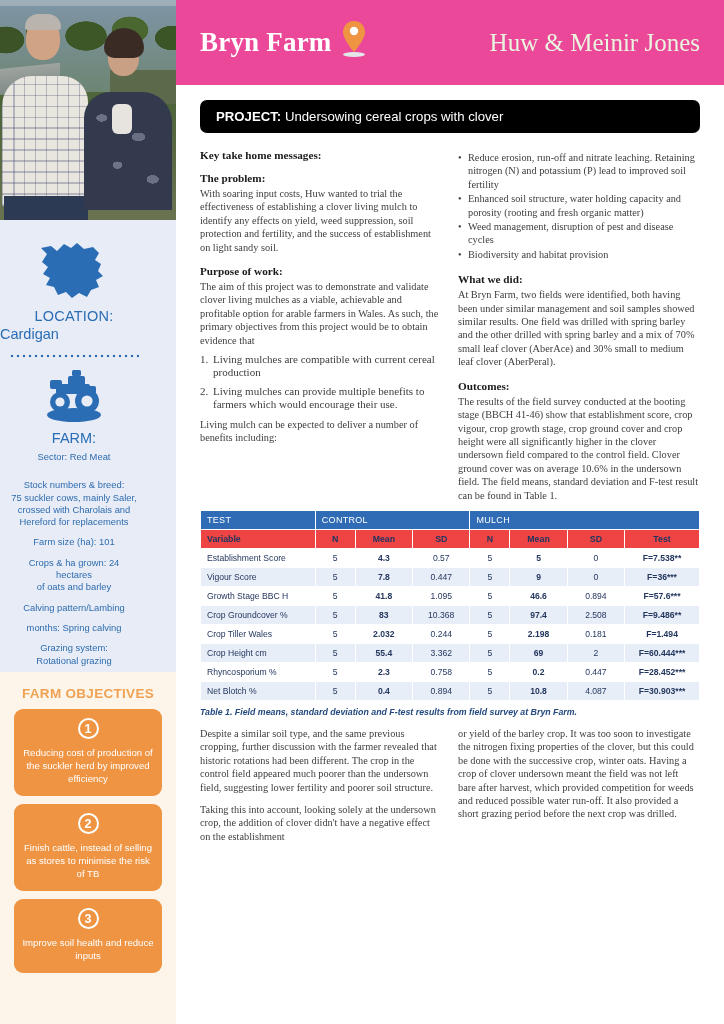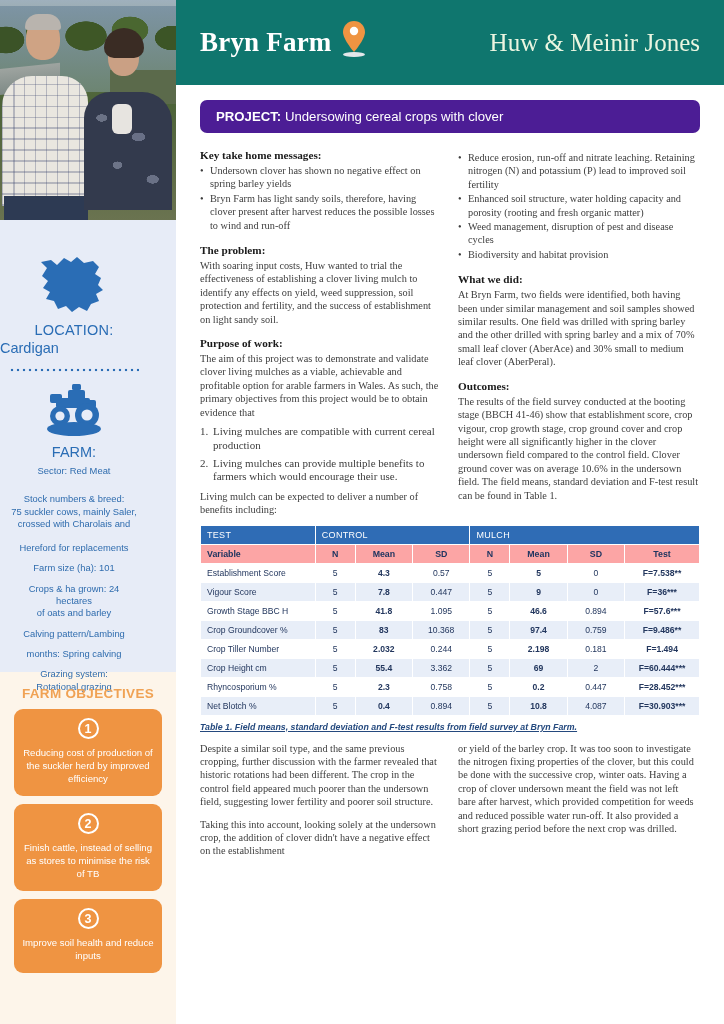--- a/index.html
+++ b/index.html
@@ -73,27 +73,27 @@
   .fo-title { text-align: center; color: #f0a254; font-size: 13.5px; letter-spacing: .3px;
     padding-top: 14px; font-weight: 600; }
   .fo-card { margin: 8px 14px 0; background: #ef9442; border-radius: 9px;
     padding: 9px 8px 11px; text-align: center; color: #ffffff; }
   .fo-num { width: 21px; height: 21px; border-radius: 50%; border: 2px solid #fff;
     margin: 0 auto 7px; font-size: 12.5px; line-height: 18px; font-weight: 700; }
   .fo-text { font-size: 9.6px; line-height: 13px; }
 
   
   .main { flex: 1; position: relative; background: #fff; }
-  .greenbar { height: 85px; background: #0f766e; display: flex; align-items: center; padding-left: 24px; }
+  .greenbar { height: 85px; background: #ec4899; display: flex; align-items: center; padding-left: 24px; }
   .brand { color: #fff; font-family: "Liberation Serif", serif; font-weight: 700; font-size: 27px; letter-spacing: .2px; }
   .pin { margin-left: 9px; position: relative; top: -2px; }
   .farmer-names { color: #eaf5e0; font-family: "Liberation Serif", serif; font-size: 25px;
     margin-left: auto; margin-right: 24px; font-weight: 400; }
 
-  .project-banner { margin: 15px 24px 0 24px; background: #4c1d95; border-radius: 7px;
+  .project-banner { margin: 15px 24px 0 24px; background: #000000; border-radius: 7px;
     padding: 9px 16px; color: #fff; font-size: 13.2px; }
   .project-banner b { font-weight: 700; }
 
   .cols { display: flex; gap: 18px; padding: 16px 24px 0 24px; }
   .col { width: 240px; font-family: Liberation Serif, serif; }
   h3.sec { font-size: 11.2px; font-weight: 700; color: #1a1a1a; margin-bottom: 3px; margin-top: 11px; }
   h3.sec.first { margin-top: 0; }
   p.body { font-size: 10.3px; line-height: 13.4px; color: #3d3d3d; margin-bottom: 2px; }
   ul.bul { list-style: none; margin: 2px 0 12px 0; }
   ul.bul li { font-size: 10.3px; line-height: 13.4px; color: #3d3d3d;
@@ -104,28 +104,28 @@
     padding-left: 13px; position: relative; margin-bottom: 5px; counter-increment: n; }
   ol.num li:before { content: counter(n) "."; position: absolute; left: 0; color: #3d3d3d; }
 
   
   .tablewrap { padding: 6px 24px 0 24px; }
   table.data { border-collapse: collapse; width: 100%; table-layout: fixed; }
   table.data th, table.data td { border: 1px solid #ffffff; text-align: center;
     font-size: 8.6px; color: #23375e; padding: 4px 1px; }
   tr.grouphead th { background: #2f6cb5; color: #ffffff; font-size: 9px; text-align: left;
     padding-left: 6px; font-weight: 400; letter-spacing: .3px; }
-  tr.subhead td { background: #fca5a5; font-weight: 700; font-size: 8.8px; color: #1f3560; }
+  tr.subhead td { background: #ef4444; font-weight: 700; font-size: 8.8px; color: #1f3560; }
   tr.subhead td.first { text-align: left; padding-left: 6px; }
   tbody tr td { background: #ffffff; }
   tbody tr.alt td { background: #e8eef8; }
   tbody td.first { text-align: left; padding-left: 6px; font-weight: 400; }
   tbody td.mean { font-weight: 700; }
   tbody td.test { font-weight: 700; }
-  .tblcaption { font-size: 8.8px; font-style: italic; color: #24497e; margin-top: 6px; font-weight: 600; text-decoration: underline; }
+  .tblcaption { font-size: 8.8px; font-style: italic; color: #24497e; margin-top: 6px; font-weight: 600; }
 
   .bottomcols { display: flex; gap: 18px; padding: 10px 24px 0 24px; }
   .bottomcols .col p.body { margin-bottom: 9px; }
 </style>
 </head>
 <body>
 
 <div class="page">
 
   <aside class="sidebar">
@@ -140,21 +140,21 @@
       <div class="man-body"></div>
       <div class="man-jeans"></div>
       <div class="man-head"></div>
       <div class="man-hair"></div>
       <div class="woman-body"></div>
       <div class="woman-top"></div>
       <div class="woman-head"></div>
       <div class="woman-hair"></div>
     </div>
 
-    <div style="position:absolute; top:236px; left:0; width:148px;">
+    <div style="position:absolute; top:222px; left:0; width:148px;">
       <svg class="wales-map" width="74" height="62" viewBox="0 0 74 62">
         <path fill="#2a6db5" d="M10 14 L4 8 L14 6 L20 11 L27 4 L34 8 L40 3 L47 9 L56 7 L62 13 L58 20 L64 24 L61 31
           L66 36 L59 40 L62 47 L54 50 L50 57 L42 53 L35 58 L29 52 L21 55 L17 47 L9 45 L13 38 L6 34 L11 27 L5 22 Z"></path>
       </svg>
       <div class="loc-title">LOCATION:</div>
       <div class="loc-value">Cardigan</div>
       <div class="dotdivider"></div>
 
       <svg class="tractor" width="72" height="56" viewBox="0 0 72 56">
         <g fill="#2a6db5">
@@ -169,21 +169,21 @@
             <circle cx="49" cy="33" r="5.6" fill="#e7ecf7"></circle>
           <ellipse cx="36" cy="47" rx="27" ry="7"></ellipse>
         </g>
       </svg>
       <div class="farm-title">FARM:</div>
       <div class="farm-lines">
         <div class="farm-line">Sector: Red Meat</div>
         <div class="farm-line" style="margin-top:16px">Stock numbers &amp; breed:</div>
         <div class="farm-line" style="margin-top:0">75 suckler cows, mainly Saler,</div>
         <div class="farm-line" style="margin-top:0">crossed with Charolais and</div>
-        <div class="farm-line" style="margin-top:12px">Hereford for replacements</div>
+        <div class="farm-line" style="margin-top:0">Hereford for replacements</div>
         <div class="farm-line" style="margin-top:8px">Farm size (ha): 101</div>
         <div class="farm-line" style="margin-top:8px">Crops &amp; ha grown: 24 hectares</div>
         <div class="farm-line" style="margin-top:0">of oats and barley</div>
         <div class="farm-line" style="margin-top:8px">Calving pattern/Lambing</div>
         <div class="farm-line" style="margin-top:8px">months: Spring calving</div>
         <div class="farm-line" style="margin-top:8px">Grazing system:</div>
         <div class="farm-line" style="margin-top:0">Rotational grazing</div>
       </div>
     </div>
 
@@ -220,24 +220,20 @@
     </div>
 
     <div class="project-banner">
       <b>PROJECT:</b>
       <span>Undersowing cereal crops with clover</span>
     </div>
 
     <div class="cols">
       <div class="col">
         <h3 class="sec first">Key take home messages:</h3>
-        <ul class="bul">
-          <li>Undersown clover has shown no negative effect on spring barley yields</li>
-          <li>Bryn Farm has light sandy soils, therefore, having clover present after harvest reduces the possible losses to wind and run-off</li>
-        </ul>
         <h3 class="sec">The problem:</h3>
         <p class="body">With soaring input costs, Huw wanted to trial the effectiveness of establishing a clover living mulch to identify any effects on yield, weed suppression, soil protection and fertility, and the success of establishment on light sandy soil.</p>
         <h3 class="sec">Purpose of work:</h3>
         <p class="body">The aim of this project was to demonstrate and validate clover living mulches as a viable, achievable and profitable option for arable farmers in Wales. As such, the primary objectives from this project would be to obtain evidence that</p>
         <ol class="num">
           <li>Living mulches are compatible with current cereal production</li>
           <li>Living mulches can provide multiple benefits to farmers which would encourage their use.</li>
         </ol>
         <p class="body" style="margin-top:6px">Living mulch can be expected to deliver a number of benefits including:</p>
       </div>
@@ -316,25 +312,25 @@
             <td>0.894</td>
             <td class="test">F=57.6***</td>
           </tr>
           <tr class="alt">
             <td class="first">Crop Groundcover %</td>
             <td>5</td>
             <td class="mean">83</td>
             <td>10.368</td>
             <td>5</td>
             <td class="mean">97.4</td>
-            <td>0.759</td>
+            <td>2.508</td>
             <td class="test">F=9.486**</td>
           </tr>
           <tr>
-            <td class="first">Crop Tiller Number</td>
+            <td class="first">Crop Tiller Wales</td>
             <td>5</td>
             <td class="mean">2.032</td>
             <td>0.244</td>
             <td>5</td>
             <td class="mean">2.198</td>
             <td>0.181</td>
             <td class="test">F=1.494</td>
           </tr>
           <tr class="alt">
             <td class="first">Crop Height cm</td>

